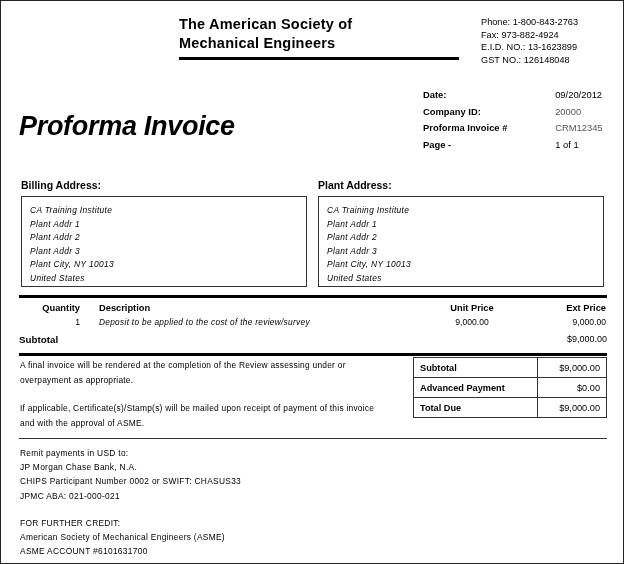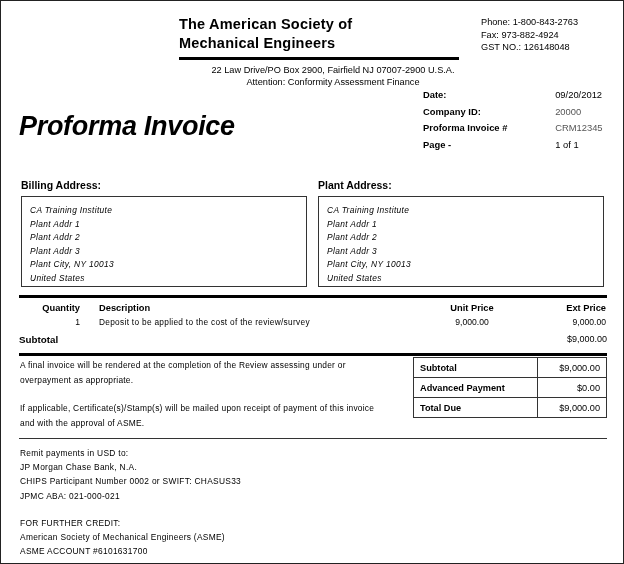--- a/index.html
+++ b/index.html
@@ -127,21 +127,21 @@
   .items th {
     font-size: 9.3px;
     font-weight: bold;
     padding-bottom: 3px;
   }
   .items td { padding-top: 1px; }
   .c-qty { width: 60px; text-align: right; }
   .c-desc { text-align: left; padding-left: 18px; }
   .c-unit { width: 92px; text-align: center; }
   .c-ext { width: 86px; text-align: right; }
-  .items td.c-desc { font-size: 8.3px; letter-spacing: 0.3px; }
+  .items td.c-desc { font-size: 8.3px; letter-spacing: 0.3px; font-style: italic; }
   .items td.c-qty, .items td.c-unit, .items td.c-ext { font-size: 8.6px; }
 
   .subtotal-row {
     left: 18px;
     top: 333px;
     width: 588px;
     font-size: 9.8px;
     font-weight: bold;
   }
   .subtotal-row .lbl { float: left; }
@@ -189,28 +189,25 @@
 </head>
 <body>
 
 <div class="page">
 
   <div class="abs org-name">
     <div>The American Society of</div>
     <div>Mechanical Engineers</div>
   </div>
   <div class="abs org-rule"></div>
-  <div class="abs org-addr">
-    <div>22 Law Drive/PO Box 2900, Fairfield NJ 07007-2900 U.S.A.</div>
-    <div>Attention: Conformity Assessment Finance</div>
-  </div>
 
   <div class="abs contact-block">
     <div>Phone: 1-800-843-2763</div>
     <div>Fax: 973-882-4924</div>
+    <div>E.I.D. NO.: 13-1623899</div>
     <div>GST NO.: 126148048</div>
   </div>
 
   <div class="abs doc-title">Proforma Invoice</div>
 
   <table class="abs meta">
     <tbody>
       <tr class="dark">
         <td class="k">Date:</td>
         <td class="v">09/20/2012</td>

